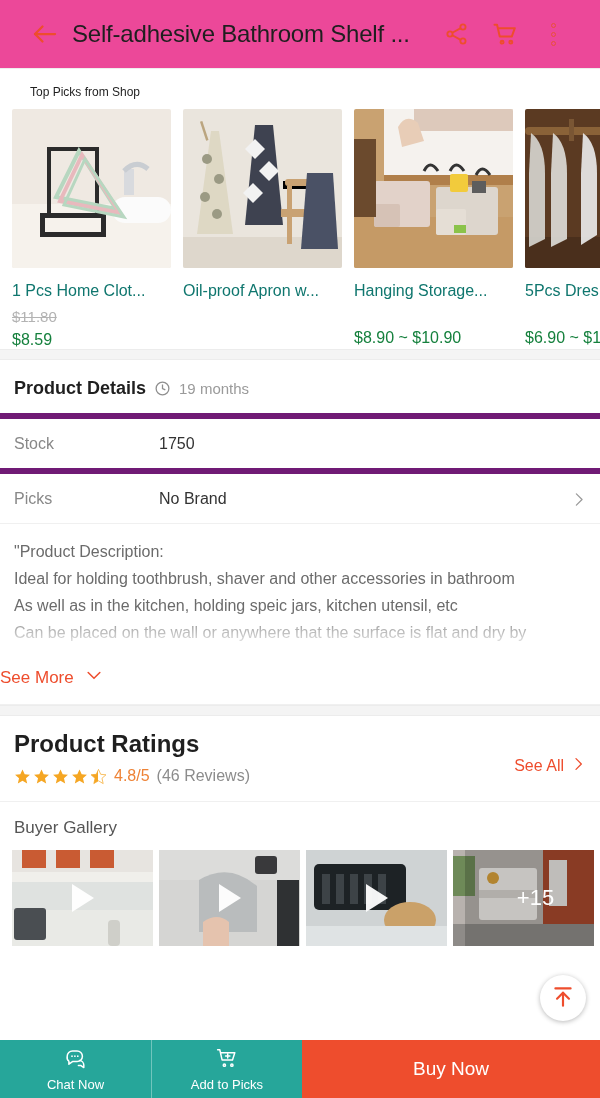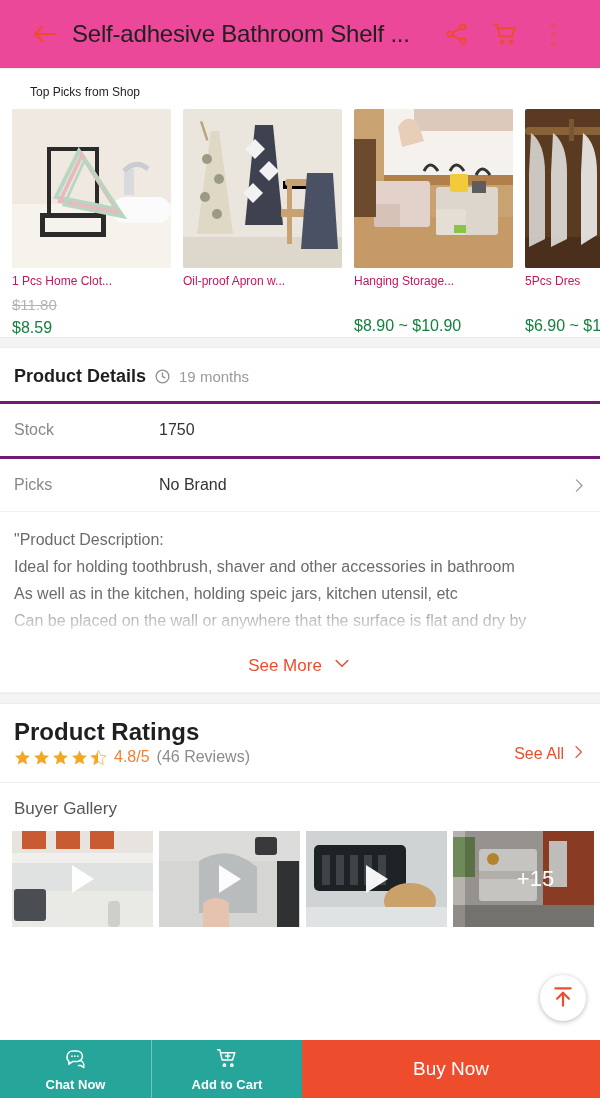--- a/index.html
+++ b/index.html
@@ -30,48 +30,48 @@
 
   
   .gap { height: 11px; background: #f4f4f4; border-top:1px solid #ececec; border-bottom:1px solid #ececec; }
 
   
   .picks-title { font-size: 12px; font-weight: normal; color: #1f1f1f; padding: 16px 14px 10px 30px; }
   .picks-row { display: flex; gap: 12px; padding: 0 12px; overflow: hidden; }
   .pcard { width: 159px; flex: 0 0 159px; }
   .pimg { width: 159px; height: 159px; border-radius: 2px; overflow: hidden; position: relative; }
   .pimg svg { display:block; width:100%; height:100%; }
-  .pname { font-size: 12px; color: #be185d; margin-top: 6px; white-space: nowrap; overflow: hidden; }
+  .pname { font-size: 16px; color: #0f766e; margin-top: 14px; white-space: nowrap; overflow: hidden; }
   .pold { font-size: 15px; color: #b3b3b3; text-decoration: line-through; margin-top: 8px; }
   .pnew { font-size: 16px; color: #15803d; margin-top: 6px; }
   .pnew.solo { margin-top: 29px; }
 
   
   .pd-head { display: flex; align-items: center; gap: 8px; padding: 18px 14px 14px 14px; }
   .pd-head h2 { font-size: 18px; font-weight: bold; color: #1f1f1f; }
   .pd-warranty { font-size: 15px; color: #9a9a9a; }
   .clock-icon { width: 17px; height: 17px; display:inline-block; }
 
-  .row { display: flex; align-items: center; padding: 0 14px; height: 55px; border-top: 3px solid #701a75; }
+  .row { display: flex; align-items: center; padding: 0 14px; height: 55px; border-top: 6px solid #701a75; }
   .row-label { width: 145px; font-size: 16px; color: #888888; }
   .row-value { flex: 1; font-size: 16px; color: #333333; }
   .chev-right { width: 16px; height: 16px; }
 
   
   .desc-wrap { position: relative; padding: 14px 14px 0 14px; border-top: 1px solid #f0f0f0; height: 128px; overflow: hidden; }
   .desc-wrap p { font-size: 16px; line-height: 27px; color: #6b6b6b; white-space: nowrap; }
   .desc-fade { position: absolute; left: 0; right: 0; bottom: 0; height: 42px;
                 background: linear-gradient(to bottom, rgba(255,255,255,0), #ffffff); }
-  .see-more { display: flex; align-items: center; justify-content: center; gap: 10px;
+  .see-more { display: flex; align-items: center; gap: 10px;
               height: 54px; color: #ee4d2d; font-size: 17px; border-bottom: 1px solid #f0f0f0; }
 
   
   .ratings { padding: 14px 14px 16px 14px; position: relative; }
   .ratings h2 { font-size: 24px; font-weight: bold; color: #1f1f1f; }
-  .rating-line { display: flex; align-items: center; gap: 7px; margin-top: 2px; }
+  .rating-line { display: flex; align-items: center; gap: 7px; margin-top: 9px; }
   .stars { display: flex; gap: 2px; }
   .star { width: 17px; height: 17px; }
   .rscore { font-size: 16px; color: #ee8336; }
   .rcount { font-size: 16px; color: #8c8c8c; }
   .see-all { position: absolute; right: 14px; top: 40px; display: flex; align-items: center; gap: 6px; color: #ee4d2d; font-size: 16px; }
 
   
   .bg-sep { height: 1px; background: #f0f0f0; }
   .bg-title { font-size: 17px; color: #555555; padding: 16px 14px 12px 14px; }
   .thumbs { display: flex; gap: 6px; padding: 0 12px; }
@@ -86,21 +86,21 @@
   .to-top { position: absolute; right: 14px; top: 975px; width: 46px; height: 46px; border-radius: 50%;
             background: #ffffff; box-shadow: 0 1px 5px rgba(0,0,0,0.28);
             display: flex; align-items: center; justify-content: center; }
 
   
   .bottombar { position: absolute; left: 0; bottom: 0; width: 600px; height: 58px; display: flex; }
   .bb-teal { background: #26a69a; display: flex; align-items: center; justify-content: center;
              flex-direction: column; gap: 2px; color: #ffffff; }
   .bb-chat { width: 151px; }
   .bb-cart { width: 151px; border-left: 1px solid rgba(255,255,255,0.35); }
-  .bb-label { font-size: 13px; font-weight: bold; }
+  .bb-label { font-size: 13px; }
   .bb-buy { flex: 1; background: #ee4d2d; color: #ffffff; font-size: 19px;
             display: flex; align-items: center; justify-content: center; }
 </style>
 </head>
 <body>
 
 <div class="screen">
 
   <div class="header">
     <div class="back-arrow">
@@ -418,20 +418,20 @@
     <div class="bb-teal bb-cart">
       <span>
         <svg viewBox="0 0 24 24" width="25" height="25" fill="none" stroke="#ffffff" stroke-width="1.4" stroke-linecap="round" stroke-linejoin="round">
           <path d="M2.5 3.6h2.1l2.2 9.8h10L19 6.4H6"></path>
           <circle cx="9" cy="18.4" r="1.1"></circle>
             <circle cx="16.2" cy="18.4" r="1.1"></circle>
           <line x1="12.2" y1="7.4" x2="12.2" y2="11.6"></line>
           <line x1="10.1" y1="9.5" x2="14.3" y2="9.5"></line>
         </svg>
       </span>
-      <span class="bb-label">Add to Cart</span>
+      <span class="bb-label">Add to Picks</span>
     </div>
     <div class="bb-buy">
       <span>Buy Now</span>
     </div>
   </div>
 
 </div>
 
 </body></html>

